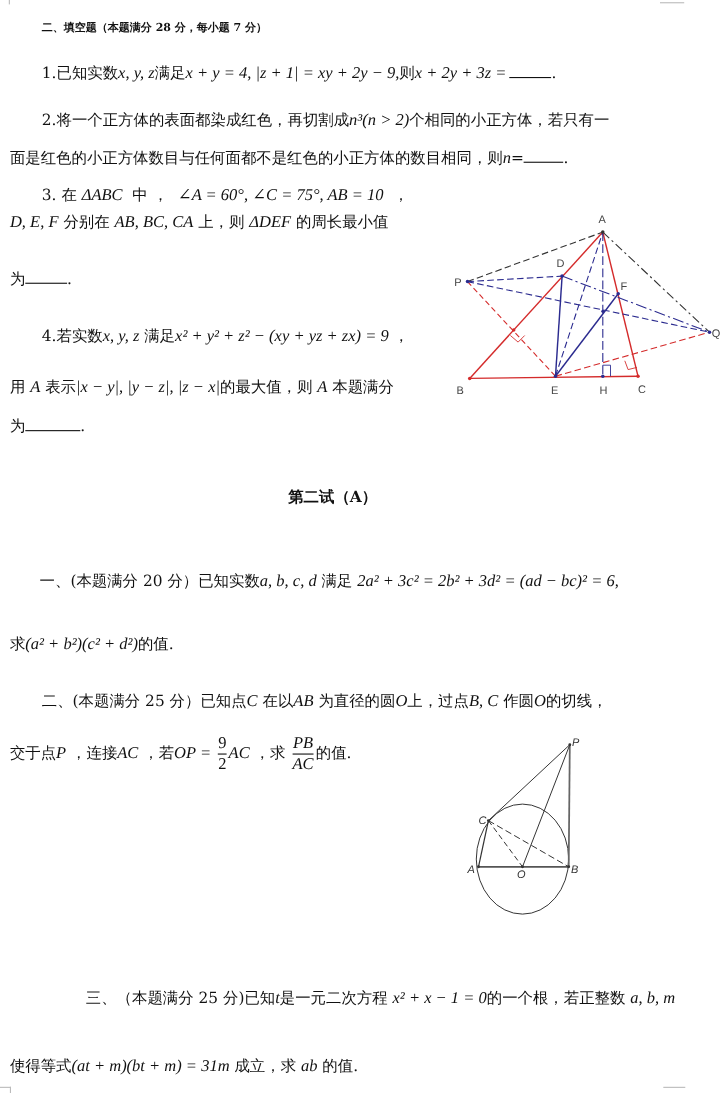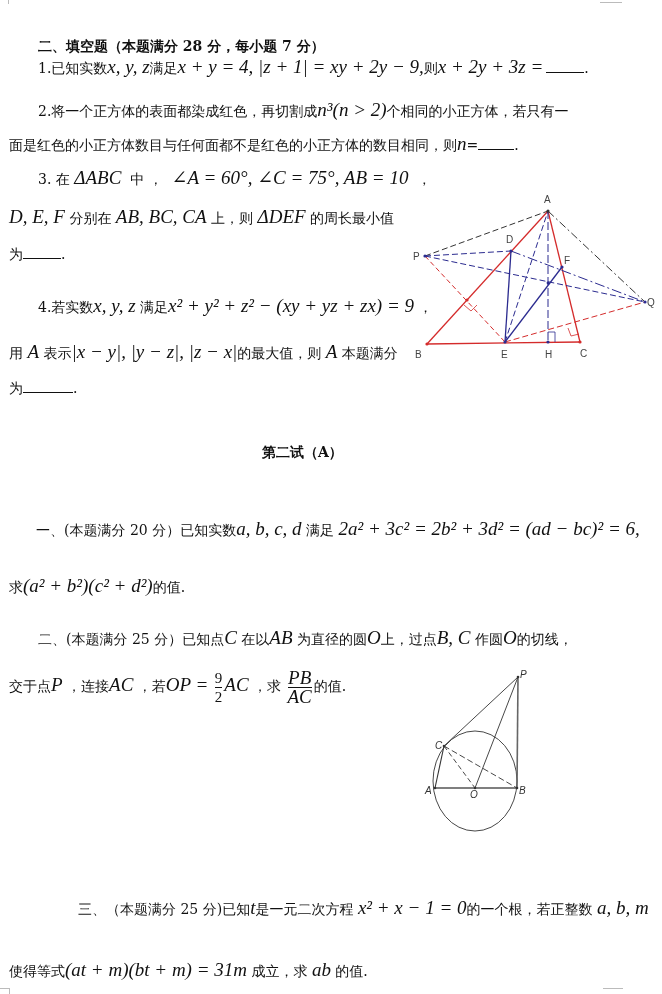--- a/index.html
+++ b/index.html
@@ -1,54 +1,54 @@
 <!DOCTYPE html>
 <html><head>
 <meta charset="utf-8">
 <style>
   html, body { margin:0; padding:0; background:#ffffff; }
   body { width:662px; height:994px; position:relative; overflow:hidden;
          font-family:"DejaVu Serif","Liberation Serif",serif; color:#111; }
   .abs { position:absolute; }
   .line { position:absolute; font-size:14px; line-height:20px; white-space:nowrap; }
-  .m { font-family:"Liberation Serif","DejaVu Serif",serif; font-style:italic; font-size:19px; }
+  .m { font-family:"Liberation Serif","DejaVu Serif",serif; font-style:italic; font-size:15px; }
   .mn { font-family:"Liberation Serif","DejaVu Serif",serif; font-size:15px; }
   .bold { font-weight:bold; }
   .blank { display:inline-block; border-bottom:1px solid #111; height:12px; vertical-align:baseline; }
   .corner { position:absolute; border-color:#bbb; border-style:solid; }
   .frac { display:inline-block; vertical-align:middle; text-align:center; margin:0 2px; }
   .frac span { display:block; line-height:18px; }
   .frac .num { border-bottom:1px solid #111; }
   svg text { font-family:"Liberation Sans","DejaVu Sans",sans-serif; }
 </style>
 </head>
 <body>
 
 <div class="corner" style="left:0;top:0;width:8px;height:4px;border-width:0 1px 0 0;"></div>
 <div class="corner" style="left:600px;top:0;width:22px;height:2px;border-width:0 0 1px 0;"></div>
 <div class="corner" style="left:0;top:988px;width:9px;height:6px;border-width:1px 1px 0 0;"></div>
 <div class="corner" style="left:603px;top:988px;width:20px;height:6px;border-width:1px 0 0 0;"></div>
 
-<div class="line bold" style="left:38px;top:36px;font-size:14px;">二、填空题（本题满分 28 分，每小题 7 分）</div>
+<div class="line bold" style="left:38px;top:16px;font-size:10px;">二、填空题（本题满分 28 分，每小题 7 分）</div>
 
 <div class="line" style="left:38px;top:57px;">
   <span>1.已知实数</span><span class="m">x, y, z</span><span>满足</span><span class="m">x + y = 4, |z + 1| = xy + 2y − 9,</span><span>则</span><span class="m">x + 2y + 3z =</span><span class="blank" style="width:38px;margin-left:3px;"></span><span>.</span>
 </div>
 
 <div class="line" style="left:38px;top:100px;">
   <span>2.将一个正方体的表面都染成红色，再切割成</span><span class="m">n³(n &gt; 2)</span><span>个相同的小正方体，若只有一</span>
 </div>
 <div class="line" style="left:9px;top:134px;text-align:center;">
   <span>面是红色的小正方体数目与任何面都不是红色的小正方体的数目相同，则</span><span class="m">n</span><span>=</span><span class="blank" style="width:36px;"></span><span>.</span>
 </div>
 
 <div class="line" style="left:38px;top:168px;">
   <span>3. 在</span>&nbsp;<span class="m">ΔABC</span>&nbsp;&nbsp;<span>中 ，</span>&nbsp;&nbsp;<span class="m">∠A = 60°, ∠C = 75°, AB = 10</span>&nbsp;&nbsp;<span>，</span>
 </div>
-<div class="line" style="left:9px;top:207px;text-align:right;">
+<div class="line" style="left:9px;top:192px;text-align:right;">
   <span class="m">D, E, F</span>&nbsp;<span>分别在</span>&nbsp;<span class="m">AB, BC, CA</span>&nbsp;<span>上，则</span>&nbsp;<span class="m">ΔDEF</span>&nbsp;<span>的周长最小值</span>
 </div>
 <div class="line" style="left:9px;top:244px;">
   <span>为</span><span class="blank" style="width:38px;"></span><span>.</span>
 </div>
 
 <div class="line" style="left:38px;top:296px;">
   <span>4.若实数</span><span class="m">x, y, z</span>&nbsp;<span>满足</span><span class="m">x² + y² + z² − (xy + yz + zx) = 9</span>&nbsp;<span>，</span>
 </div>
 <div class="line" style="left:9px;top:342px;">

